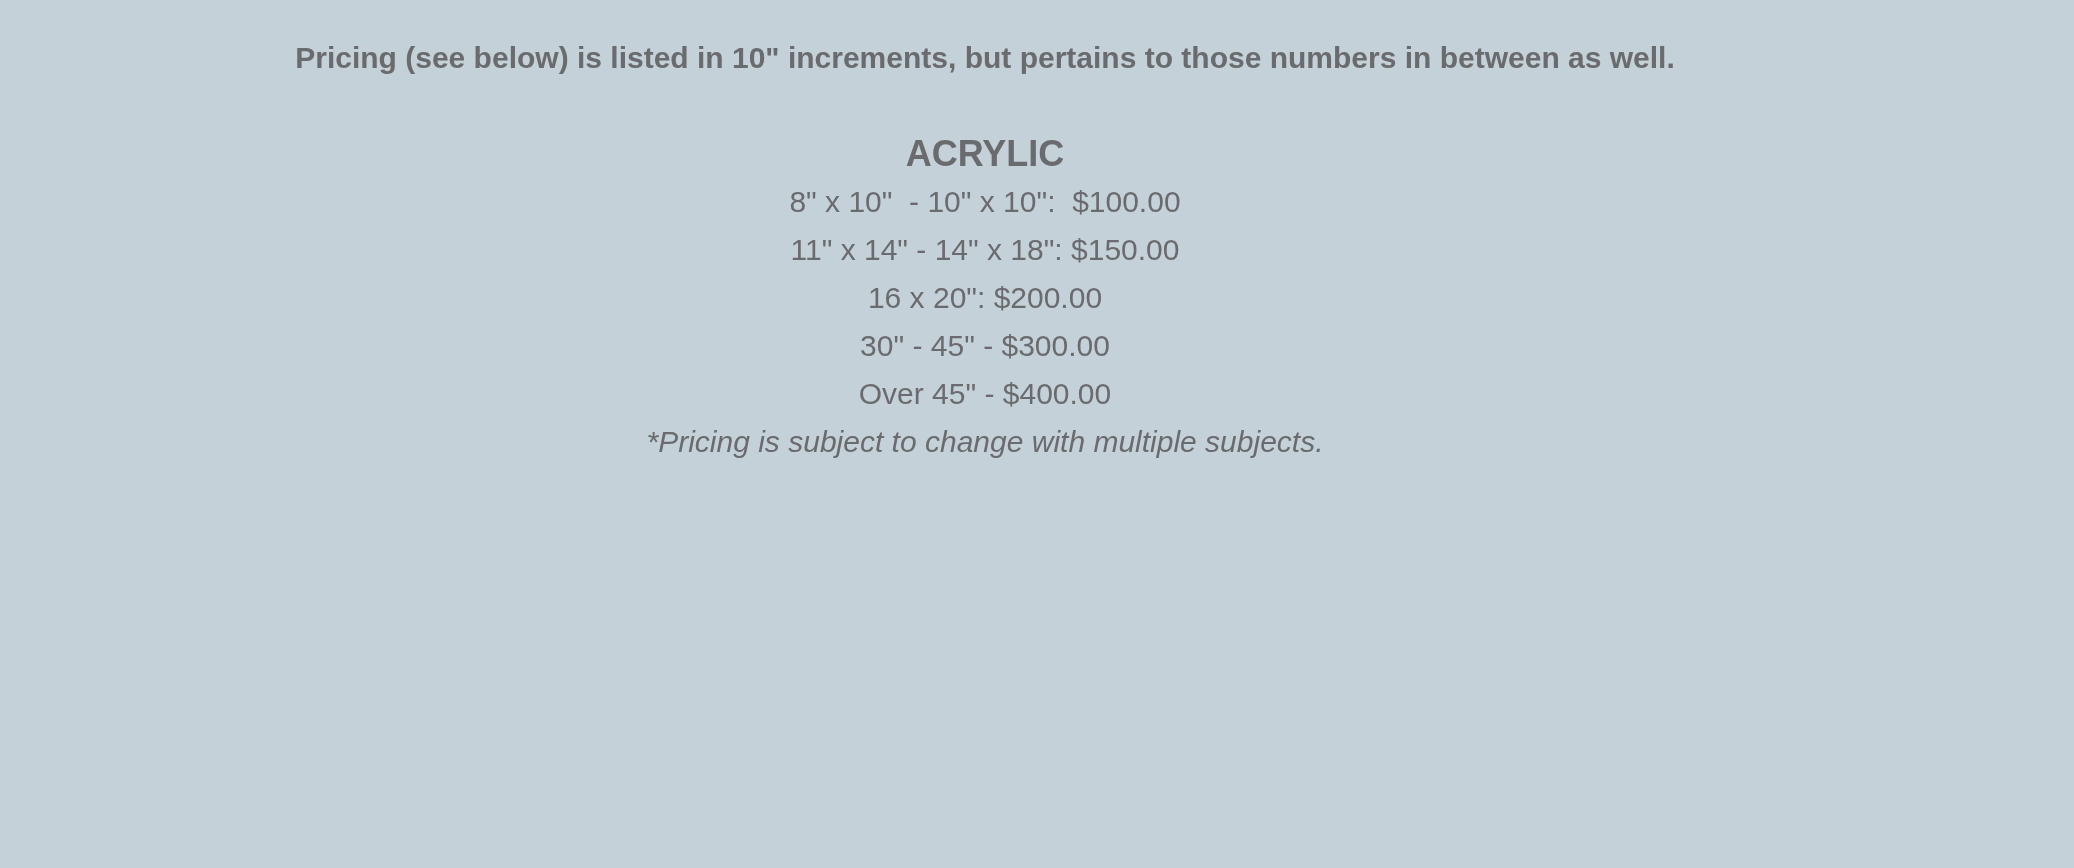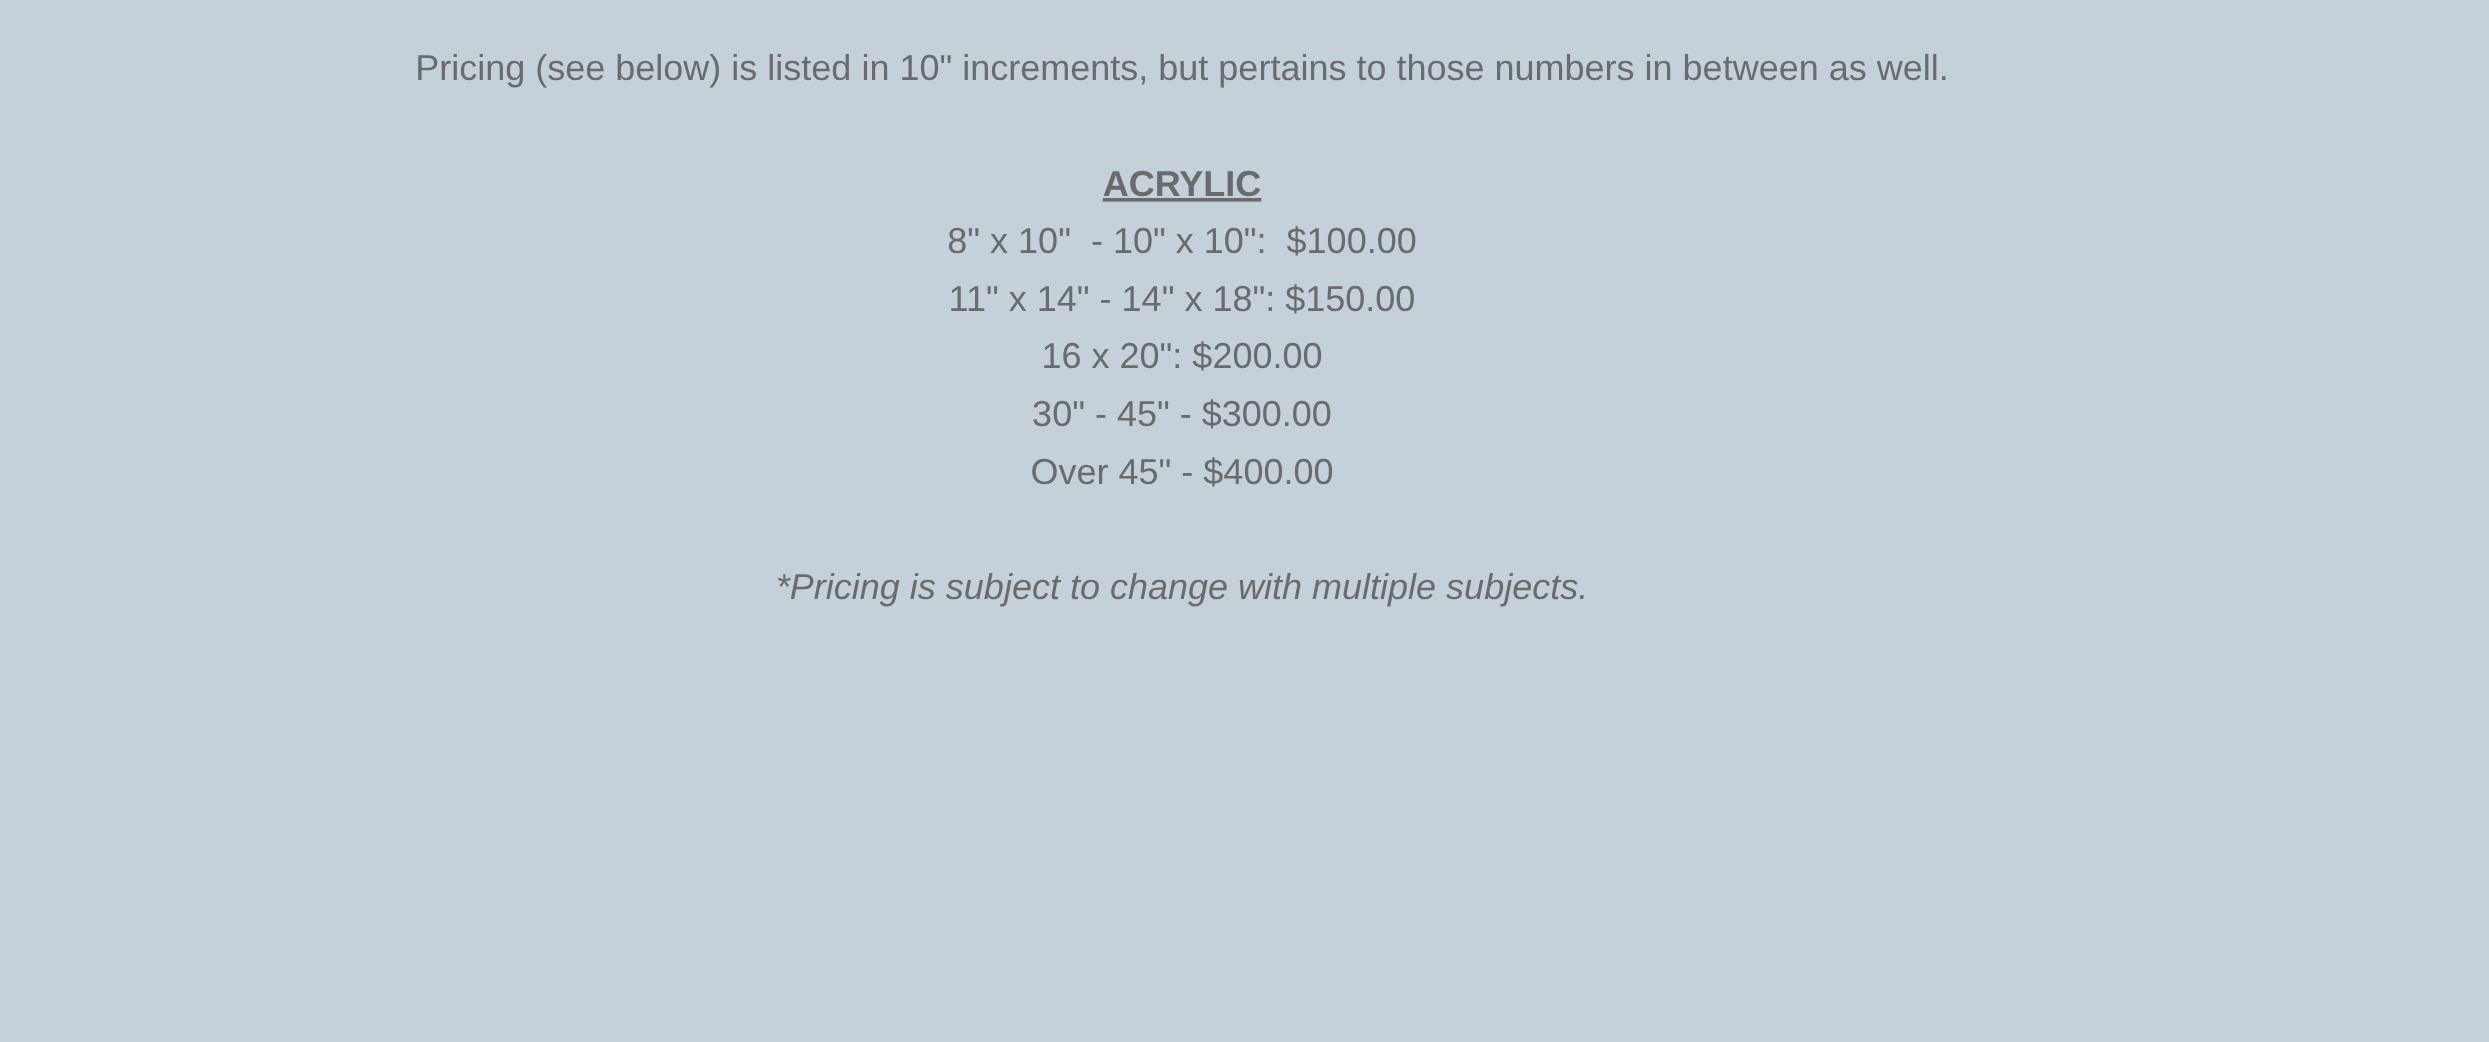--- a/index.html
+++ b/index.html
@@ -18,36 +18,34 @@
   .content {
     position: absolute;
     top: 34px;
     left: 0;
     width: 1970px;           
     text-align: center;
     font-size: 30px;
     line-height: 48px;
   }
   .intro {
-    font-weight: normal;
+    font-weight: bold;
     white-space: pre-wrap;
   }
   .section-title {
     font-weight: bold;
     margin: 48px 0 0 0;      
-    font-size: 30px;
+    font-size: 36px;
     line-height: 48px;
-    text-decoration: underline;
   }
   .price-line {
     white-space: pre-wrap;   
   }
   .footnote {
     font-style: italic;
-    margin-top: 48px;        
   }
 </style>
 </head>
 <body>
 
 <div class="content">
 
   <div class="intro">Pricing (see below) is listed in 10" increments, but pertains to those numbers in between as well.</div>
 
   <div>

